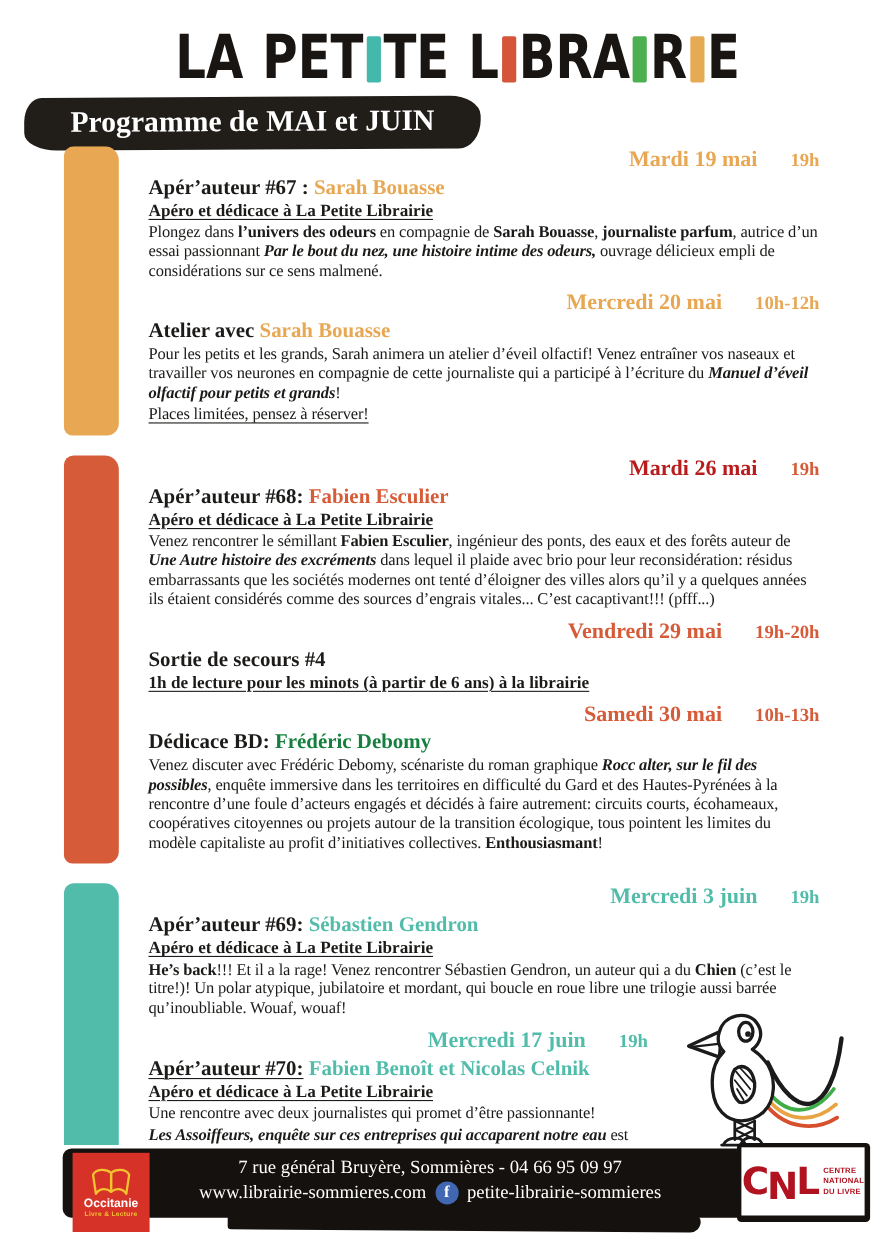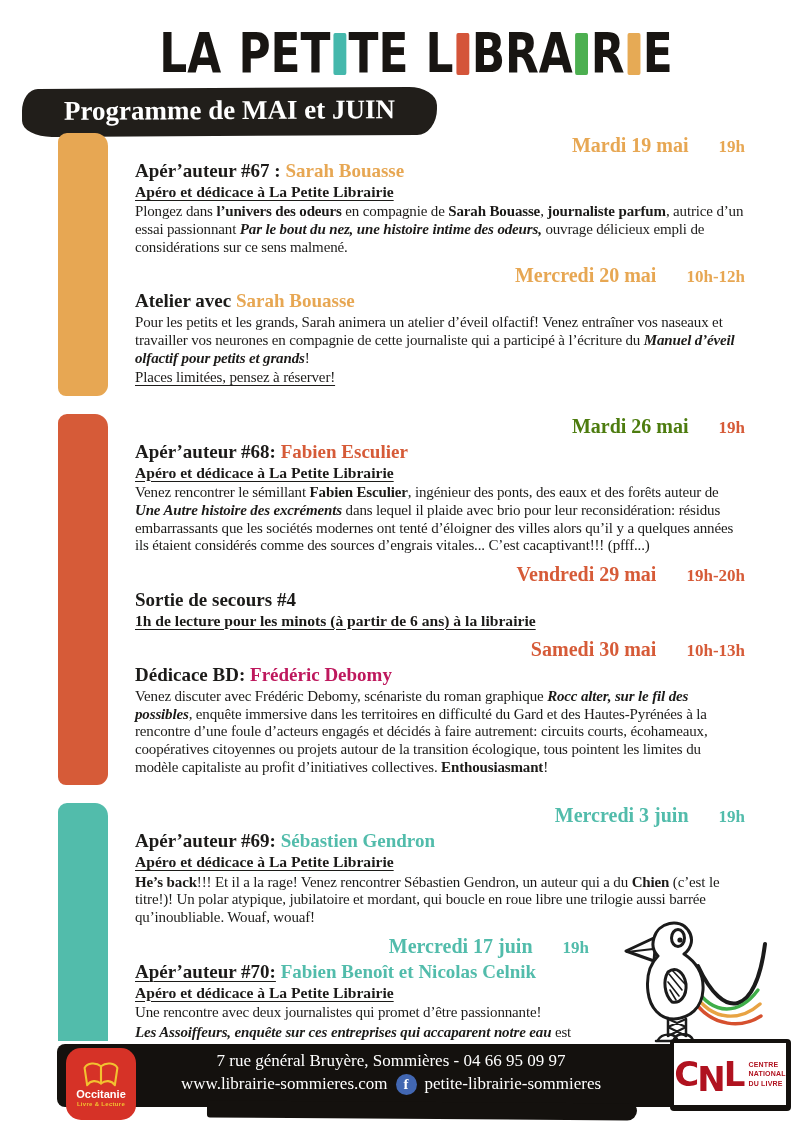--- a/index.html
+++ b/index.html
@@ -47,21 +47,21 @@
           border-radius:8px 14px 10px 8px;}
   .footer::after{content:"";position:absolute;left:150px;bottom:-12px;width:430px;height:17px;
           background:#14110e;border-radius:3px 12px 16px 5px;transform:rotate(.4deg);}
   .footer-center{position:absolute;left:92px;right:112px;top:7px;color:#fff;text-align:center;}
   .footer-line1{font-size:17px;margin-bottom:3px;}
   .fb-row{display:flex;justify-content:center;gap:8px;font-size:17px;}
   .fb-icon{width:21px;height:21px;border-radius:50%;background:#4267b2;color:#fff;
            display:inline-flex;align-items:center;justify-content:center;
            font:700 15px "Liberation Serif",serif;}
   .occ{position:absolute;left:9px;top:4px;width:70px;height:72px;background:#d63227;
-       border-radius:15px;display:flex;flex-direction:column;align-items:center;
+       border-radius:0;display:flex;flex-direction:column;align-items:center;
        justify-content:center;gap:1px;z-index:2;}
   .occ-name{color:#fff;font:700 11px "Liberation Sans",sans-serif;}
   .occ-sub{color:#f2c230;font:700 6px "Liberation Sans",sans-serif;letter-spacing:.3px;}
   .cnl-wrap{position:absolute;right:-46px;top:-5px;background:#14110e;
             padding:4px 5px 6px 4px;border-radius:4px;}
   .cnl-box{width:112px;height:62px;background:#fff;display:flex;align-items:center;
            justify-content:center;gap:5px;}
   .cnl-letters{display:flex;font:700 34px "DejaVu Sans",sans-serif;color:#b0121f;
                letter-spacing:-2px;}
   .cnl-letter-n{transform:translateY(5px);}
@@ -114,33 +114,33 @@
             <div class="event-title"><span class="b">Atelier avec  </span><span class="b" style="color: rgb(231, 167, 83);">Sarah Bouasse</span></div>
             <div class="event-para"><span>Pour les petits et les grands, Sarah animera un atelier d’éveil olfactif! Venez entraîner vos naseaux et travailler vos neurones en compagnie de cette journaliste qui a participé à l’écriture du </span><span class="b i">Manuel d’éveil olfactif pour petits et grands</span><span>!</span></div>
             <div class="event-para"><span class="u">Places limitées, pensez à réserver!</span></div>
           </section>
         </div>
       </div>
       <div class="group">
         <div class="bar" style="background: rgb(214, 91, 56);"></div>
         <div class="group-content">
           <section class="section">
-            <div class="date-row"><span class="date" style="color: #4d7c0f;">Mardi 26 mai</span><span class="time" style="color: rgb(214, 91, 56);">19h</span></div>
+            <div class="date-row"><span class="date" style="color: #b91c1c;">Mardi 26 mai</span><span class="time" style="color: rgb(214, 91, 56);">19h</span></div>
             <div class="event-title"><span class="b">Apér’auteur #68: </span><span class="b" style="color: rgb(214, 91, 56);">Fabien Esculier</span></div>
             <div class="event-subtitle"><span class="b u">Apéro et dédicace à La Petite Librairie</span></div>
             <div class="event-para"><span>Venez rencontrer le sémillant </span><span class="b">Fabien Esculier</span><span>, ingénieur des ponts, des eaux et des forêts auteur de </span><span class="b i">Une Autre histoire des excréments</span><span> dans lequel il plaide avec brio pour leur reconsidération: résidus embarrassants que les sociétés modernes ont tenté d’éloigner des villes alors qu’il y a quelques années ils étaient considérés comme des sources d’engrais vitales... C’est cacaptivant!!! (pfff...)</span></div>
           </section>
           <section class="section">
             <div class="date-row"><span class="date" style="color: rgb(214, 91, 56);">Vendredi 29 mai</span><span class="time" style="color: rgb(214, 91, 56);">19h-20h</span></div>
             <div class="event-title"><span class="b">Sortie de secours #4</span></div>
             <div class="event-subtitle"><span class="b u">1h de lecture pour les minots (à partir de 6 ans) à la librairie</span></div>
           </section>
           <section class="section">
             <div class="date-row"><span class="date" style="color: rgb(214, 91, 56);">Samedi 30 mai</span><span class="time" style="color: rgb(214, 91, 56);">10h-13h</span></div>
-            <div class="event-title"><span class="b">Dédicace BD: </span><span class="b" style="color: #be185d;">Frédéric Debomy</span></div>
+            <div class="event-title"><span class="b">Dédicace BD: </span><span class="b" style="color: #15803d;">Frédéric Debomy</span></div>
             <div class="event-para"><span>Venez discuter avec Frédéric Debomy, scénariste du roman graphique </span><span class="b i">Rocc alter, sur le fil des possibles</span><span>, enquête immersive dans les territoires en difficulté du Gard et des Hautes-Pyrénées à la rencontre d’une foule d’acteurs engagés et décidés à faire autrement: circuits courts, écohameaux, coopératives citoyennes ou projets autour de la transition écologique, tous pointent les limites du modèle capitaliste au profit d’initiatives collectives. </span><span class="b">Enthousiasmant</span><span>!</span></div>
           </section>
         </div>
       </div>
       <div class="group">
         <div class="bar" style="background: rgb(82, 188, 171);"></div>
         <div class="group-content">
           <section class="section">
             <div class="date-row"><span class="date" style="color: rgb(82, 188, 171);">Mercredi 3 juin</span><span class="time" style="color: rgb(82, 188, 171);">19h</span></div>
             <div class="event-title"><span class="b">Apér’auteur #69: </span><span class="b" style="color: rgb(82, 188, 171);">Sébastien Gendron</span></div>

